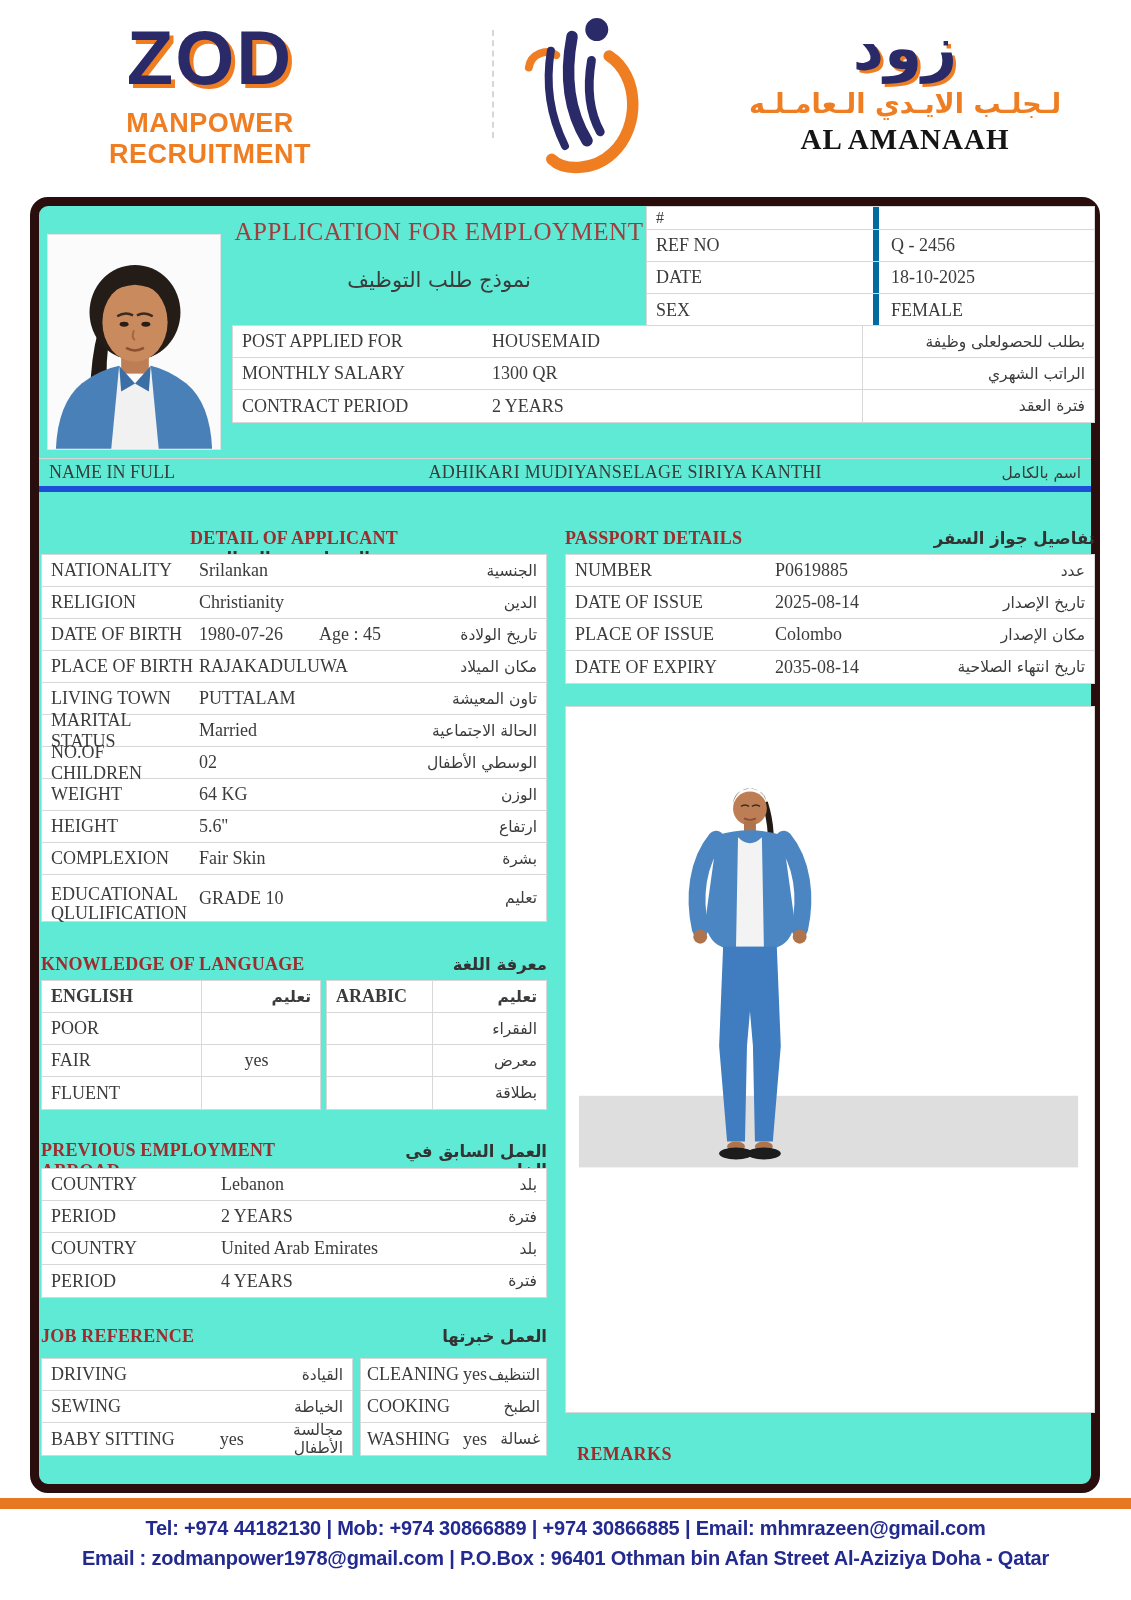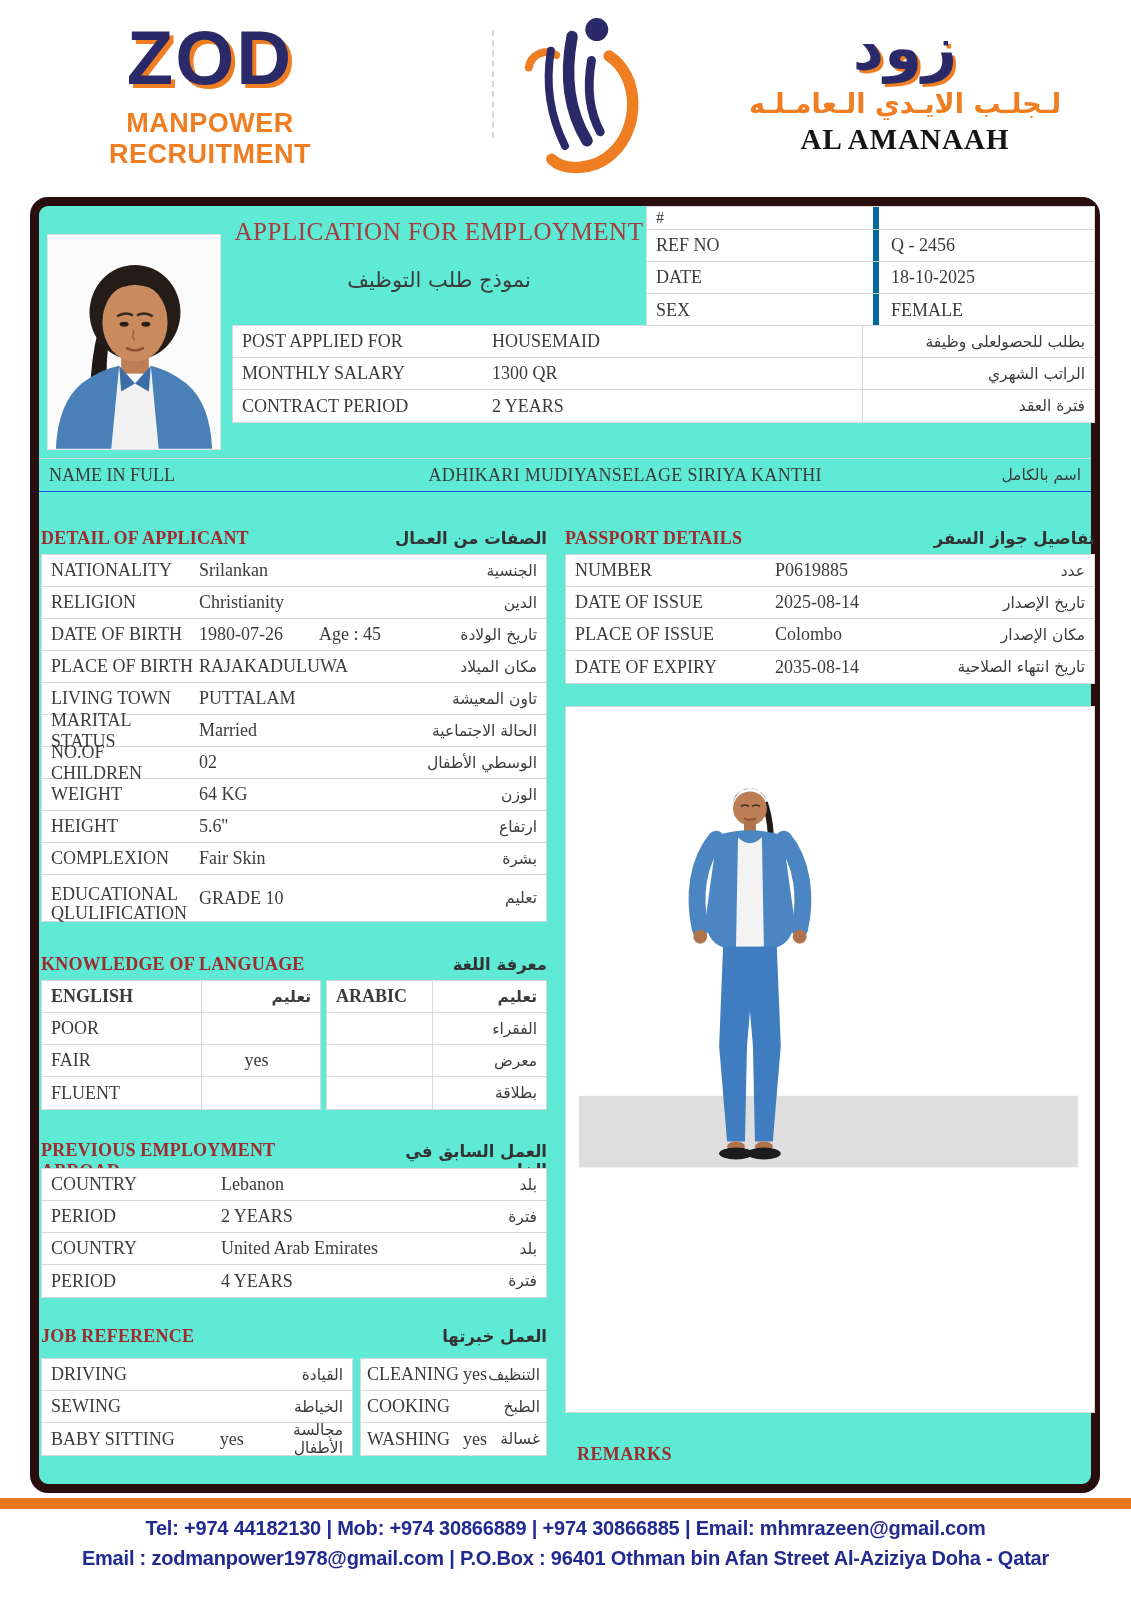--- a/index.html
+++ b/index.html
@@ -38,25 +38,25 @@
 
   .ref-tbl { left:607px; top:0; width:449px; }
   .ref-tbl .lbl { width:217px; }
   .refval { border-left:6px solid #0369a1; align-self:stretch; display:flex; align-items:center; padding-left:12px; flex:1; }
   .h22 { height:23px; font-size:16px; }
 
   .post-tbl { left:193px; top:119px; width:863px; }
   .post-tbl .lbl { width:250px; }
   .arcell { margin-left:auto; width:223px; align-self:stretch; display:flex; align-items:center; justify-content:flex-end; border-left:1px solid #d8d8d8; padding-left:8px; }
 
-  .name-row { left:0; top:252px; width:1052px; height:34px; display:flex; align-items:center; border-top:1px solid #d8d8d8; border-bottom:1px solid #1d4ed8; padding:0 10px; font-size:18px; color:#3b3b3b; }
+  .name-row { left:0; top:252px; width:1052px; height:34px; display:flex; align-items:center; border-top:1px solid #d8d8d8; border-bottom:6px solid #1d4ed8; padding:0 10px; font-size:18px; color:#3b3b3b; }
   .name-row .lbl { width:200px; }
   .name-row .nval { flex:1; text-align:center; letter-spacing:0.3px; }
 
-  .sec-detail-h { left:2px; top:322px; width:506px; }
+  .sec-detail-h { left:2px; top:322px; width:506px;flex-direction:column; }
   .detail-tbl { left:2px; top:348px; width:506px; }
   .detail-tbl .lbl { width:148px; }
   .rowtall { height:46px; }
   .rowtall .lbl { line-height:1.05;margin-top:12px; }
   .dob-extra { margin-left:36px; }
 
   .sec-pass-h { left:526px; top:322px; width:530px; }
   .pass-tbl { left:526px; top:348px; width:530px; }
   .pass-tbl .lbl { width:200px; }
 

